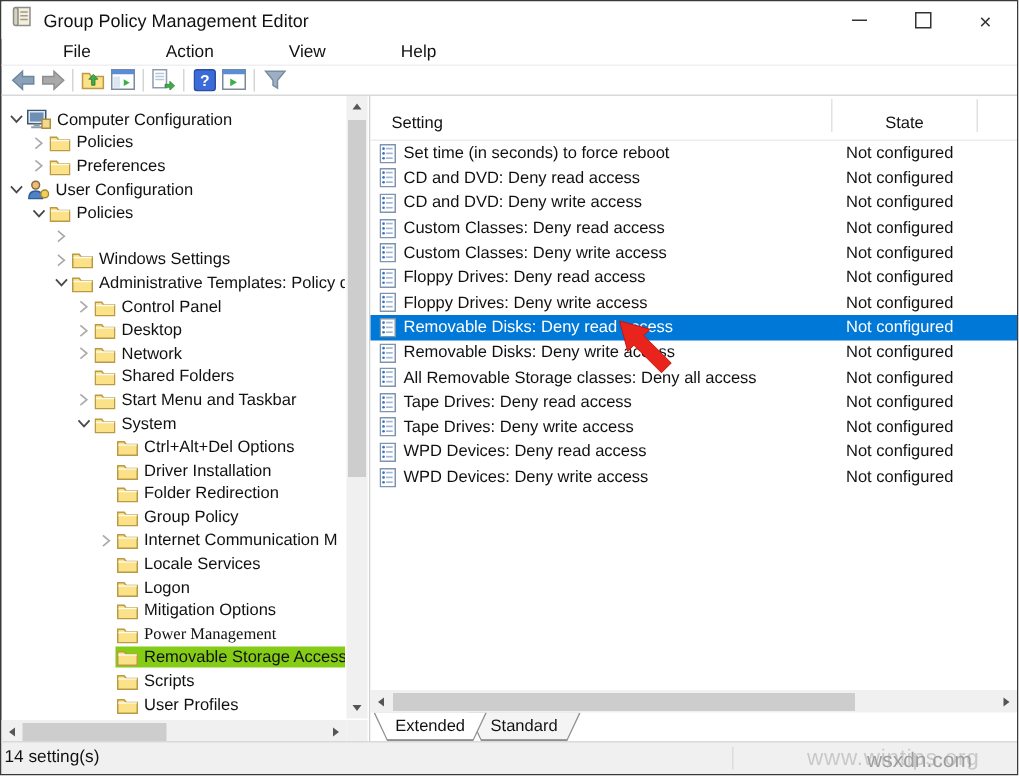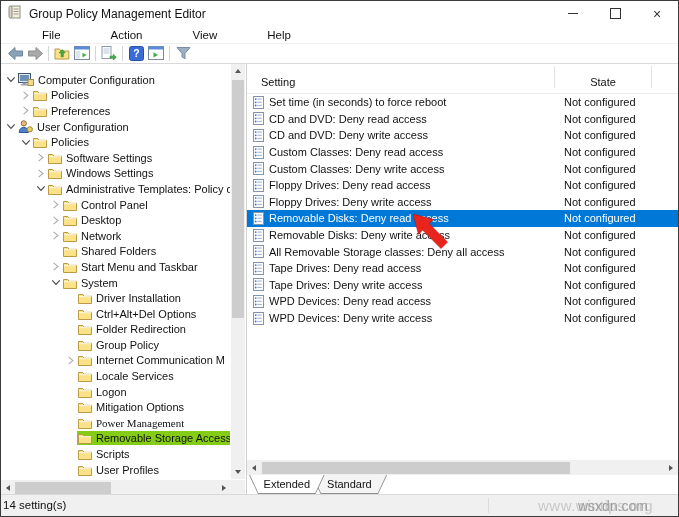--- a/index.html
+++ b/index.html
@@ -262,29 +262,20 @@
               </span>
               <span class="tree-label">Policies</span>
             </span>
           </div>
           <div class="tree-row" style="padding-left: 33px;">
             <span class="chev">
               <svg width="9" height="9" viewBox="0 0 9 9">
                 <path d="M2.6 0.9 6.9 4.5 2.6 8.1" fill="none" stroke="#ababab" stroke-width="1.1"></path>
               </svg>
             </span>
-            <span class="tree-node">
-              <span class="nicon">
-                <svg width="14" height="12" viewBox="0 0 14 12">
-                  <path d="M0.5 2.5h4.3l1.3 1.8h7.4v7.2H0.5z" fill="#fbe188" stroke="#b99a45"></path>
-                  <path d="M0.9 4.7h12.3" stroke="#fffbe8" stroke-width="1"></path>
-                </svg>
-              </span>
-              <span class="tree-label">Software Settings</span>
-            </span>
           </div>
           <div class="tree-row" style="padding-left: 33px;">
             <span class="chev">
               <svg width="9" height="9" viewBox="0 0 9 9">
                 <path d="M2.6 0.9 6.9 4.5 2.6 8.1" fill="none" stroke="#ababab" stroke-width="1.1"></path>
               </svg>
             </span>
             <span class="tree-node">
               <span class="nicon">
                 <svg width="14" height="12" viewBox="0 0 14 12">
@@ -405,33 +396,33 @@
           </div>
           <div class="tree-row" style="padding-left: 63px;">
             <span class="chev"></span>
             <span class="tree-node">
               <span class="nicon">
                 <svg width="14" height="12" viewBox="0 0 14 12">
                   <path d="M0.5 2.5h4.3l1.3 1.8h7.4v7.2H0.5z" fill="#fbe188" stroke="#b99a45"></path>
                   <path d="M0.9 4.7h12.3" stroke="#fffbe8" stroke-width="1"></path>
                 </svg>
               </span>
+              <span class="tree-label">Ctrl+Alt+Del Options</span>
+            </span>
+          </div>
+          <div class="tree-row" style="padding-left: 63px;">
+            <span class="chev"></span>
+            <span class="tree-node">
+              <span class="nicon">
+                <svg width="14" height="12" viewBox="0 0 14 12">
+                  <path d="M0.5 2.5h4.3l1.3 1.8h7.4v7.2H0.5z" fill="#fbe188" stroke="#b99a45"></path>
+                  <path d="M0.9 4.7h12.3" stroke="#fffbe8" stroke-width="1"></path>
+                </svg>
+              </span>
               <span class="tree-label">Driver Installation</span>
-            </span>
-          </div>
-          <div class="tree-row" style="padding-left: 63px;">
-            <span class="chev"></span>
-            <span class="tree-node">
-              <span class="nicon">
-                <svg width="14" height="12" viewBox="0 0 14 12">
-                  <path d="M0.5 2.5h4.3l1.3 1.8h7.4v7.2H0.5z" fill="#fbe188" stroke="#b99a45"></path>
-                  <path d="M0.9 4.7h12.3" stroke="#fffbe8" stroke-width="1"></path>
-                </svg>
-              </span>
-              <span class="tree-label">Ctrl+Alt+Del Options</span>
             </span>
           </div>
           <div class="tree-row" style="padding-left: 63px;">
             <span class="chev"></span>
             <span class="tree-node">
               <span class="nicon">
                 <svg width="14" height="12" viewBox="0 0 14 12">
                   <path d="M0.5 2.5h4.3l1.3 1.8h7.4v7.2H0.5z" fill="#fbe188" stroke="#b99a45"></path>
                   <path d="M0.9 4.7h12.3" stroke="#fffbe8" stroke-width="1"></path>
                 </svg>

